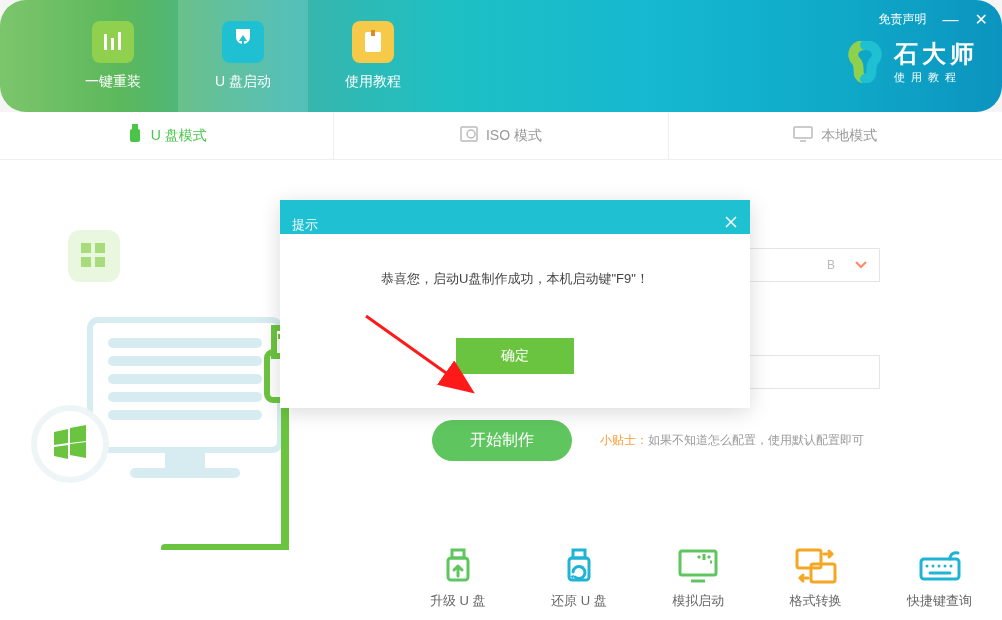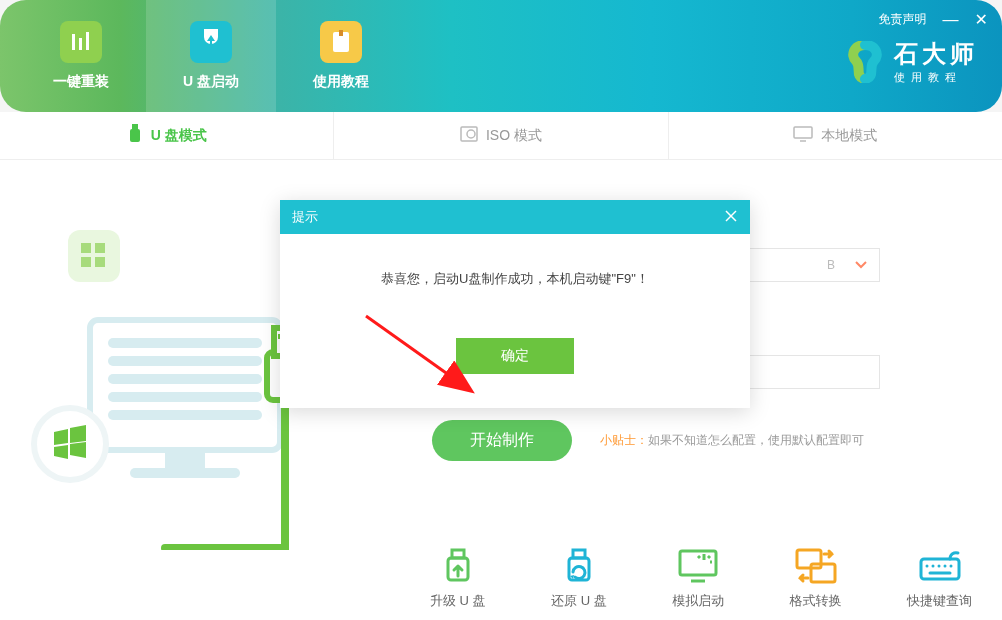--- a/index.html
+++ b/index.html
@@ -15,22 +15,21 @@
       height: 112px;
       background: linear-gradient(90deg, #7cc56b 0%, #5cb85c 12%, #3bb4a8 28%, #1ec0c4 45%, #15b8d0 65%, #0fa8c8 85%, #0b94bf 100%);
       display: flex;
       align-items: flex-start;
       position: relative;
       border-radius: 26px;
     }
     .nav-tabs {
       display: flex;
       height: 100%;
-      padding-left: 16px;
-      font-weight: bold;
+      padding-left: 48px;
     }
     .nav-tab {
       width: 130px;
       height: 100%;
       display: flex;
       flex-direction: column;
       align-items: center;
       justify-content: center;
       color: #fff;
       font-size: 14px;
@@ -89,21 +88,21 @@
       display: flex;
       align-items: center;
       justify-content: center;
       gap: 8px;
       color: #999;
       font-size: 14px;
       border-right: 1px solid #eee;
       cursor: pointer;
     }
     .mode-tab:last-child { border-right: none; }
-    .mode-tab.active { color: #4ac54a; font-weight: bold; }
+    .mode-tab.active { color: #4ac54a; }
     .mode-tab.active .mode-icon { color: #4ac54a; }
     .mode-icon { color: #bbb; }
     .main-area {
       position: relative;
       height: calc(620px - 112px - 48px);
       background: #fff;
     }
     .left-illustration {
       position: absolute;
       left: 30px;
@@ -215,21 +214,21 @@
       top: 200px;
       width: 470px;
       background: #fff;
       box-shadow: 0 4px 20px rgba(0,0,0,0.15);
       z-index: 100;
     }
     .modal-header {
       height: 34px;
       background: #1fc0d1;
       display: flex;
-      align-items: center;
+      align-items: flex-end;
       padding: 0 12px;
       color: #fff;
       font-size: 13px;
       justify-content: space-between;
     }
     .modal-close { font-size: 18px; cursor: pointer; }
     .modal-body {
       padding: 36px 20px 24px;
       text-align: center;
       font-size: 13px;

